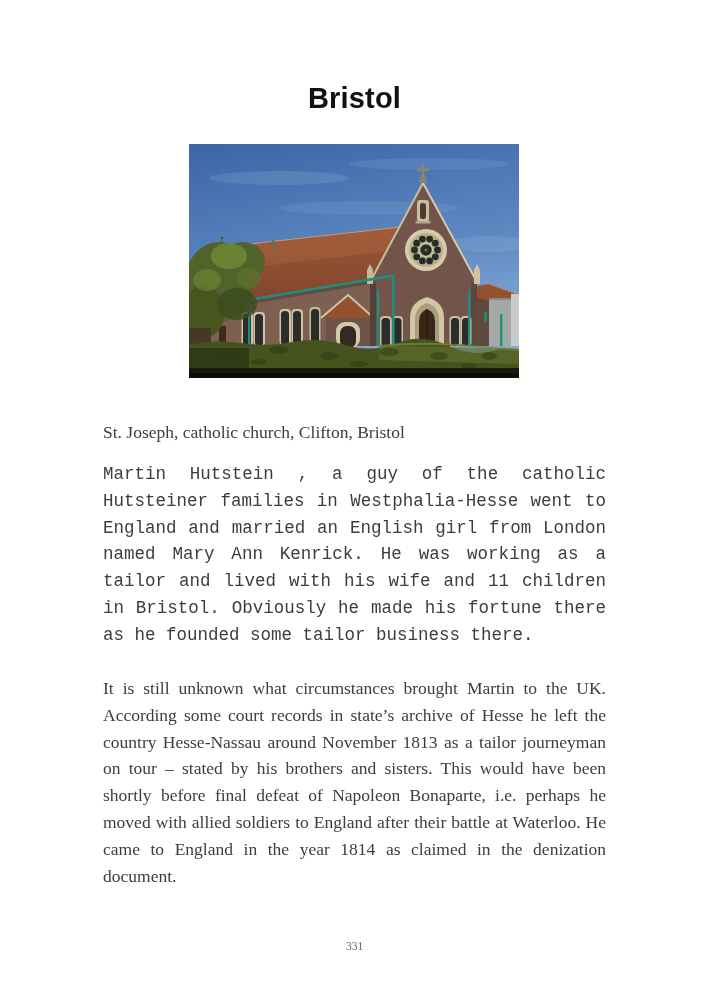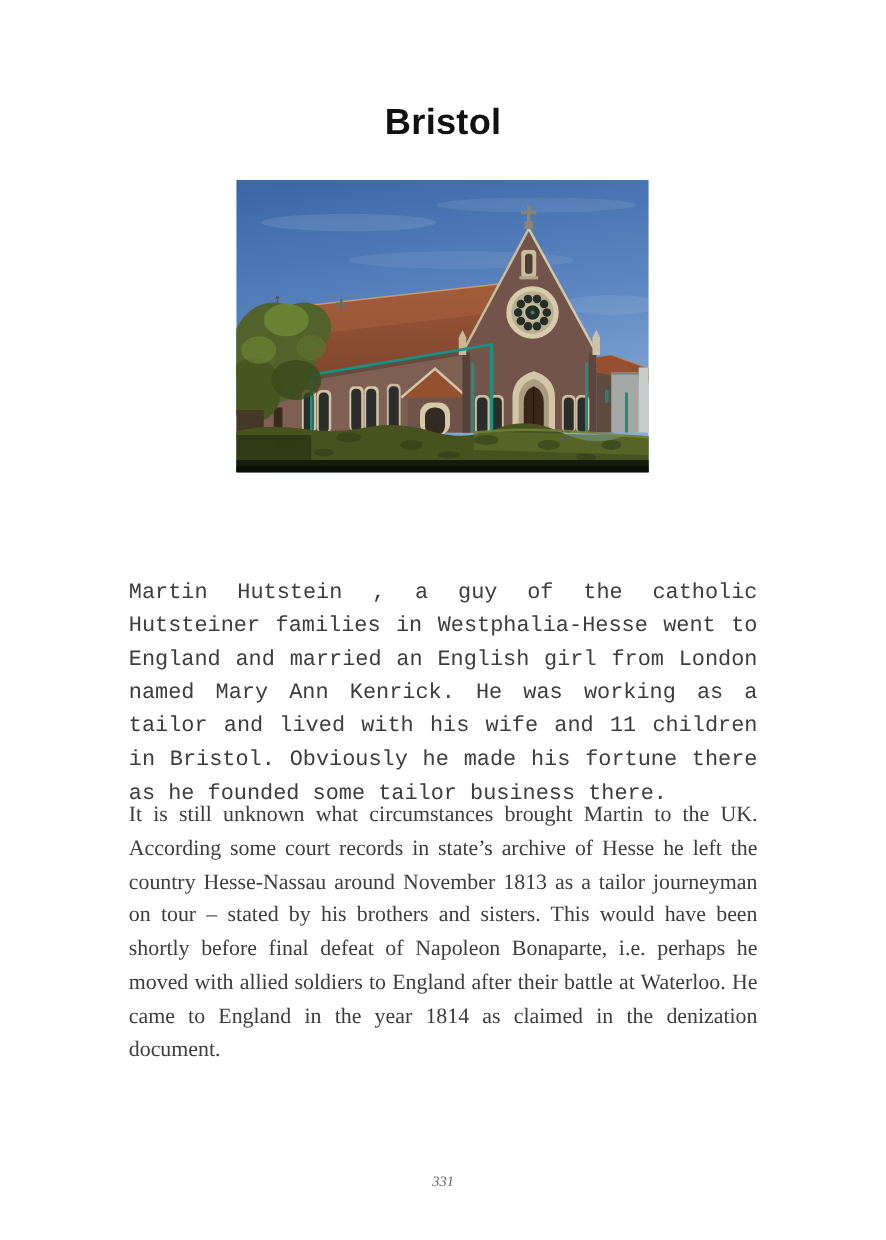--- a/index.html
+++ b/index.html
@@ -48,31 +48,30 @@
     position: absolute;
     left: 103px;
     width: 503px;
     margin: 0;
     font-size: 17.5px;
     line-height: 26.8px;
     text-align: justify;
     text-justify: inter-word;
   }
   .para-1 { top: 461px; font-family: Liberation Mono, monospace; }
-  .para-2 { top: 638px; }
+  .para-2 { top: 675px; }
   .page-number {
     position: absolute;
     top: 939px;
     left: 0;
     width: 709px;
     text-align: center;
     font-size: 11.5px;
     line-height: 14px;
     color: #666666;
-    font-style: italic;
   }
 </style>
 </head>
 <body>
 
 <div class="page">
 
   <h1 class="title">Bristol</h1>
 
   <figure class="photo-figure">
@@ -235,20 +234,21 @@
           <ellipse cx="170" cy="220" rx="9" ry="3"></ellipse>
           <ellipse cx="280" cy="222" rx="8" ry="3"></ellipse>
         </g>
         <path d="M190,202 Q230,198 268,201 T330,206" stroke="#75853a" stroke-width="2" fill="none" opacity="0.8"></path>
         <rect x="0" y="224" width="330" height="10" fill="#161c0c"></rect>
         <rect x="0" y="229" width="330" height="5" fill="#0b0e06"></rect>
       </g>
     </svg>
   </figure>
 
+  <p class="caption">St. Joseph, catholic church, Clifton, Bristol</p>
 
   <p class="body-para para-1">Martin Hutstein , a guy of the catholic Hutsteiner families in Westphalia-Hesse went to England and married an English girl from London named Mary Ann Kenrick. He was working as a tailor and lived with his wife and 11 children in Bristol. Obviously he made his fortune there as he founded some tailor business there.</p>
 
   <p class="body-para para-2">It is still unknown what circumstances brought Martin to the UK. According some court records in state’s archive of Hesse he left the country Hesse-Nassau around November 1813 as a tailor journeyman on tour – stated by his brothers and sisters. This would have been shortly before final defeat of Napoleon Bonaparte, i.e. perhaps he moved with allied soldiers to England after their battle at Waterloo. He came to England in the year 1814 as claimed in the denization document.</p>
 
   <div class="page-number">331</div>
 
 </div>
 
 </body></html>

